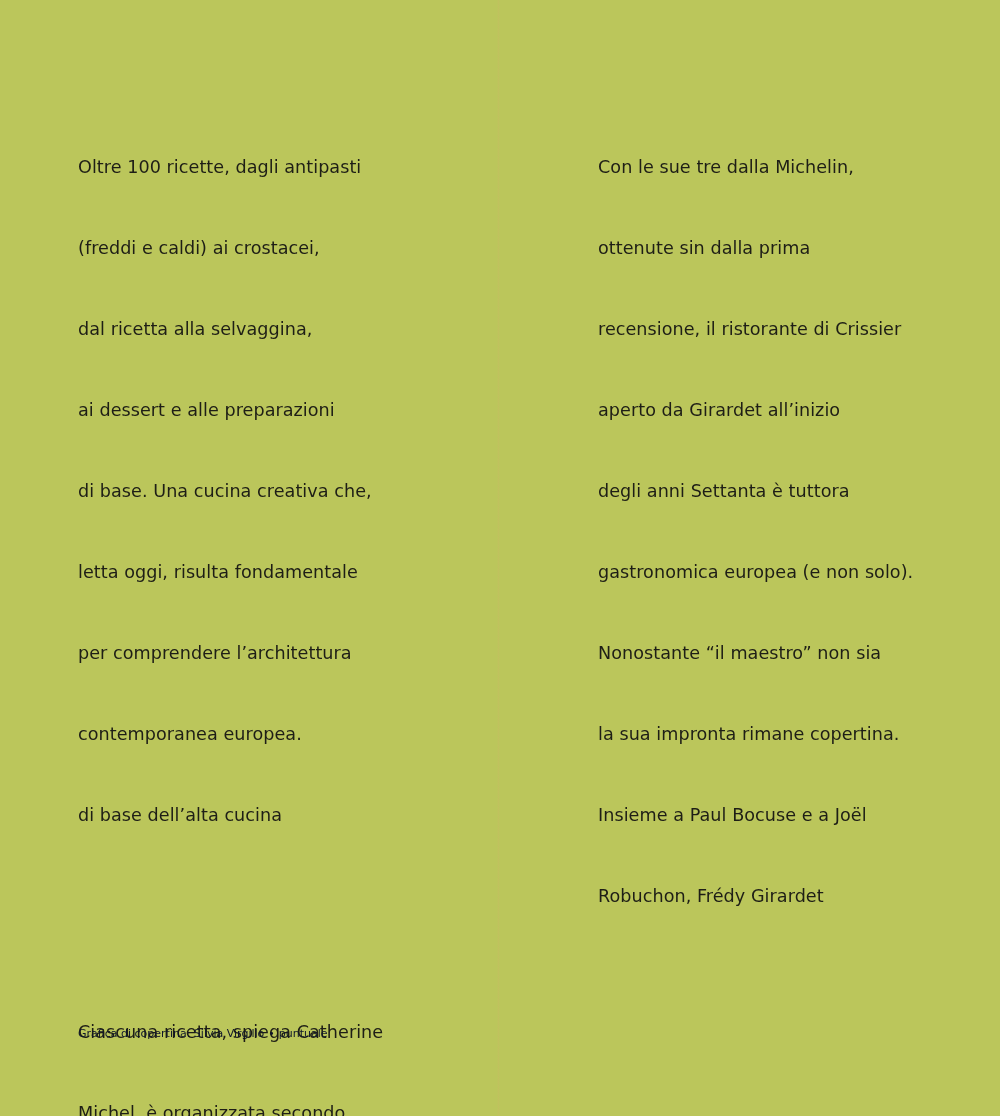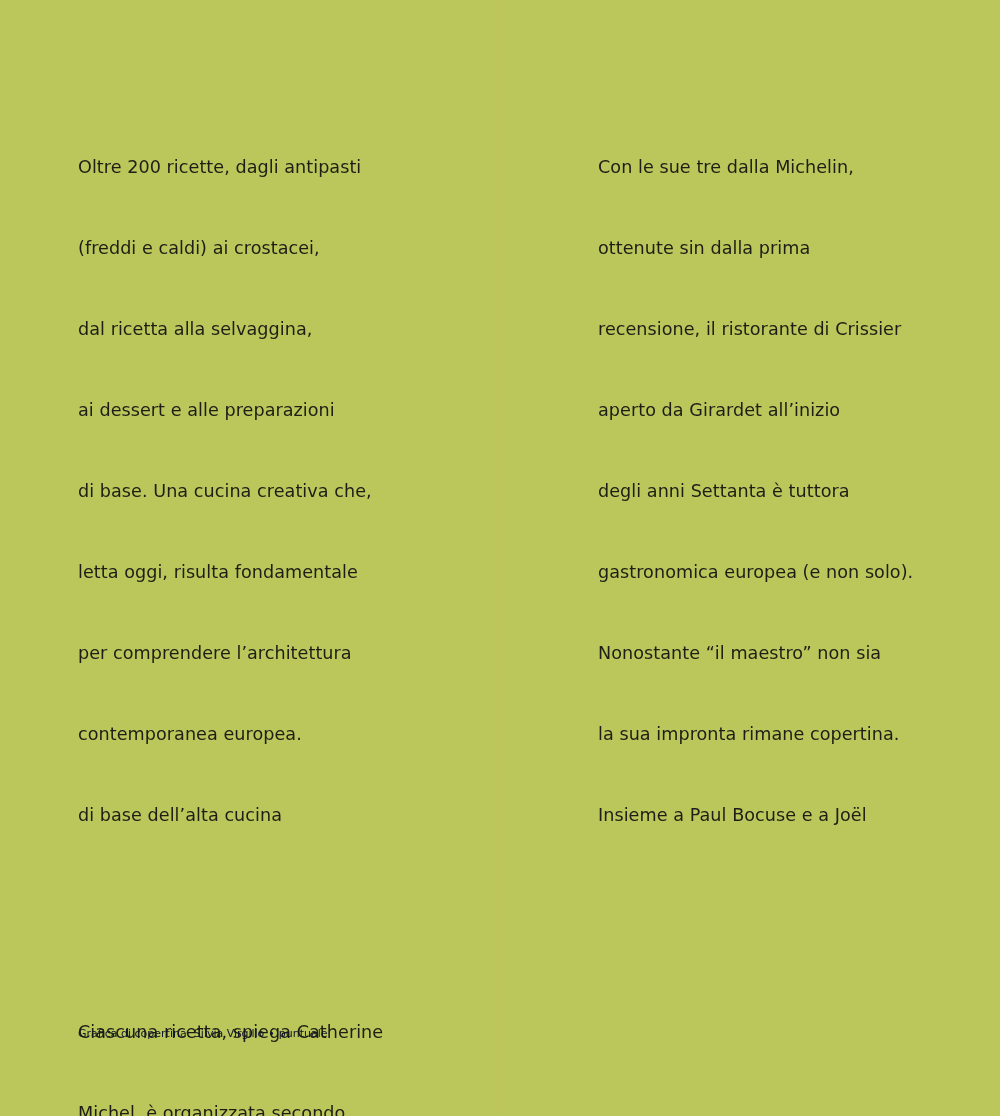--- a/index.html
+++ b/index.html
@@ -47,21 +47,21 @@
     }
     .credit .bullet { margin: 0 4px; }
   </style>
 </head>
 <body>
 
 <div class="fold"></div>
 
 <div class="column col-left">
   <p class="para">
-    <span class="line">Oltre 200 ricette, dagli antipasti</span>
+    <span class="line">Oltre 100 ricette, dagli antipasti</span>
     <span class="line">(freddi e caldi) ai crostacei,</span>
     <span class="line">dal ricetta alla selvaggina,</span>
     <span class="line">ai dessert e alle preparazioni</span>
     <span class="line">di base. Una cucina creativa che,</span>
     <span class="line">letta oggi, risulta fondamentale</span>
     <span class="line">per comprendere l’architettura</span>
     <span class="line">contemporanea europea.</span>
     <span class="line">di base dell’alta cucina</span>
   </p>
   <p class="para">
@@ -94,19 +94,20 @@
   <p class="para">
     <span class="line">Con le sue tre dalla Michelin,</span>
     <span class="line">ottenute sin dalla prima</span>
     <span class="line">recensione, il ristorante di Crissier</span>
     <span class="line">aperto da Girardet all’inizio</span>
     <span class="line">degli anni Settanta è tuttora</span>
     <span class="line">gastronomica europea (e non solo).</span>
     <span class="line">Nonostante “il maestro” non sia</span>
     <span class="line">la sua impronta rimane copertina.</span>
     <span class="line">Insieme a Paul Bocuse e a Joël</span>
+    <span class="line">Robuchon, Frédy Girardet</span>
     
     
   </p>
   
 </div>
 
 <div class="credit"><span>Grafica di copertina: Silvia Virgillo</span><span class="bullet">•</span><span>puntuale</span></div>
 
 </body></html>

